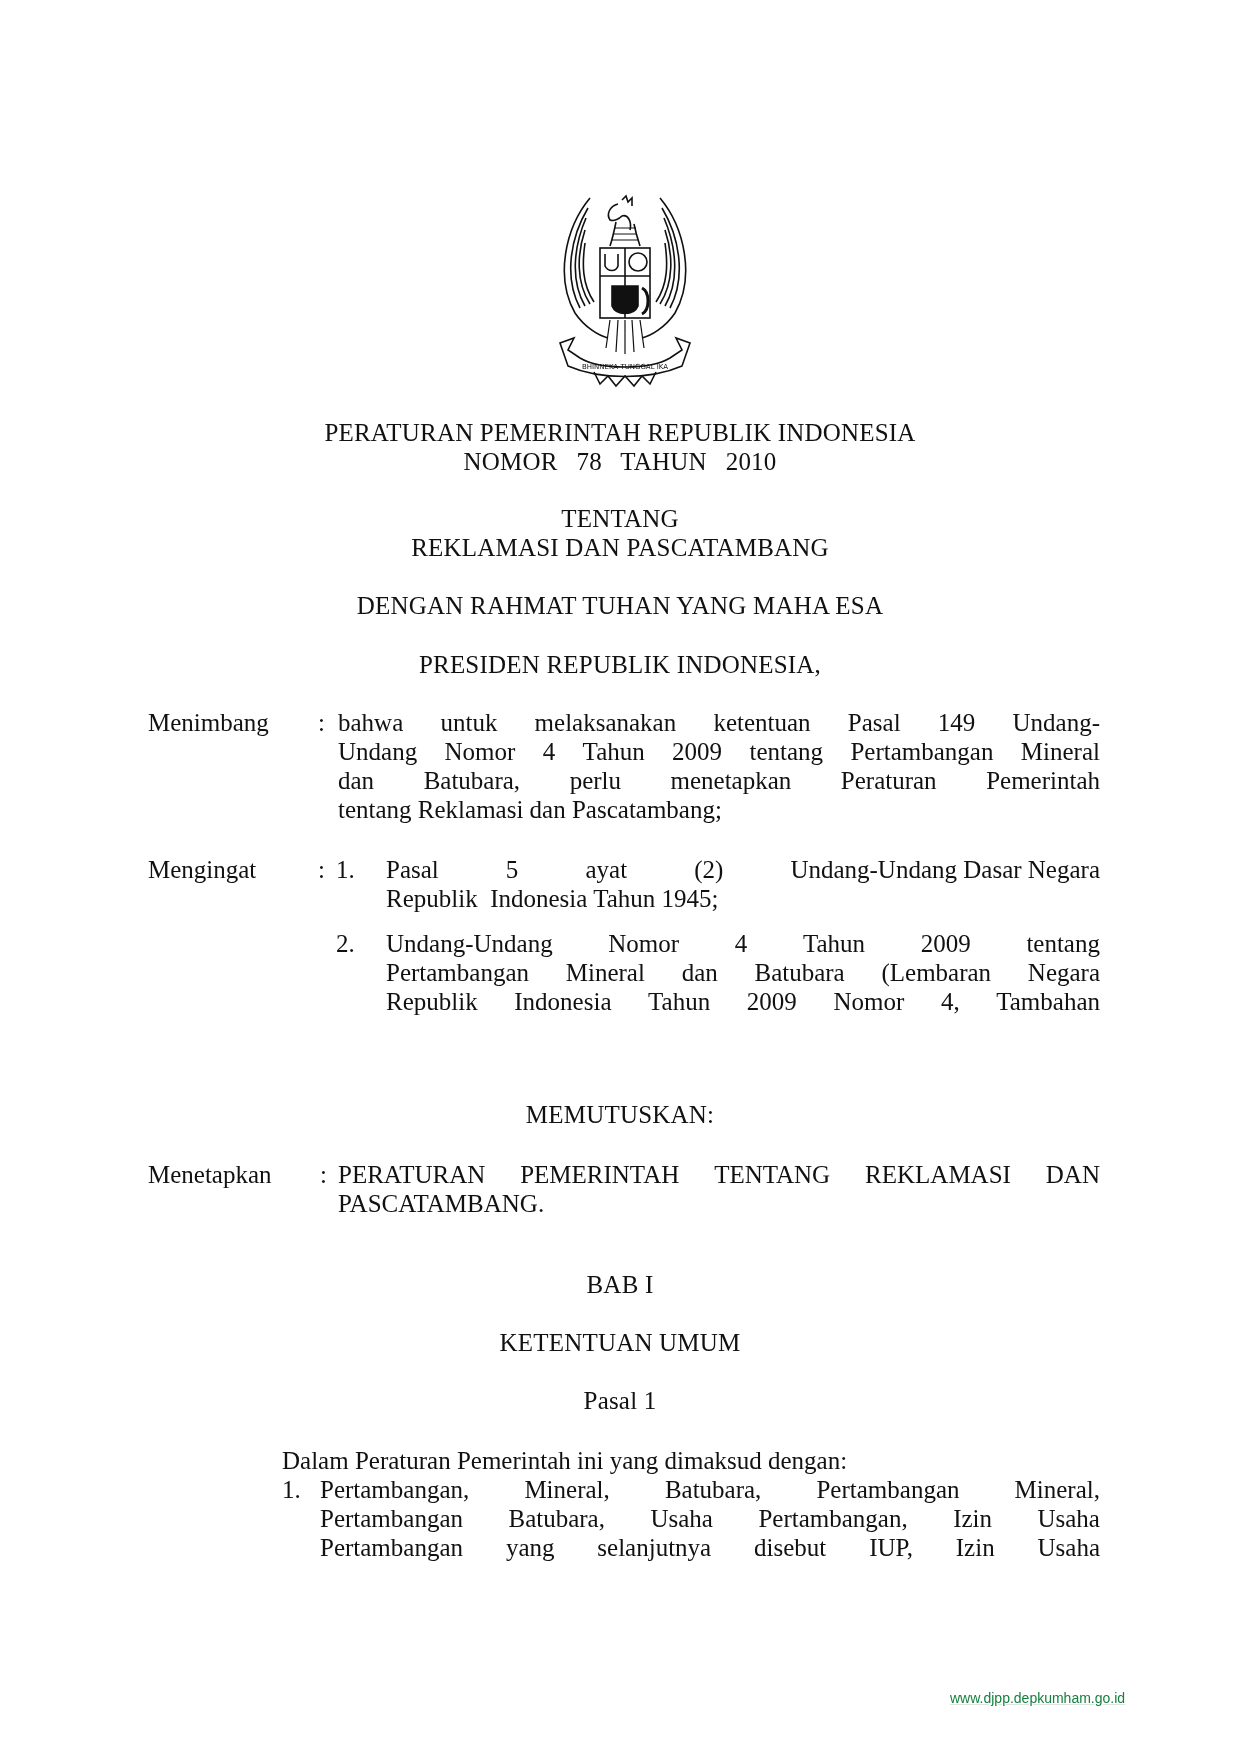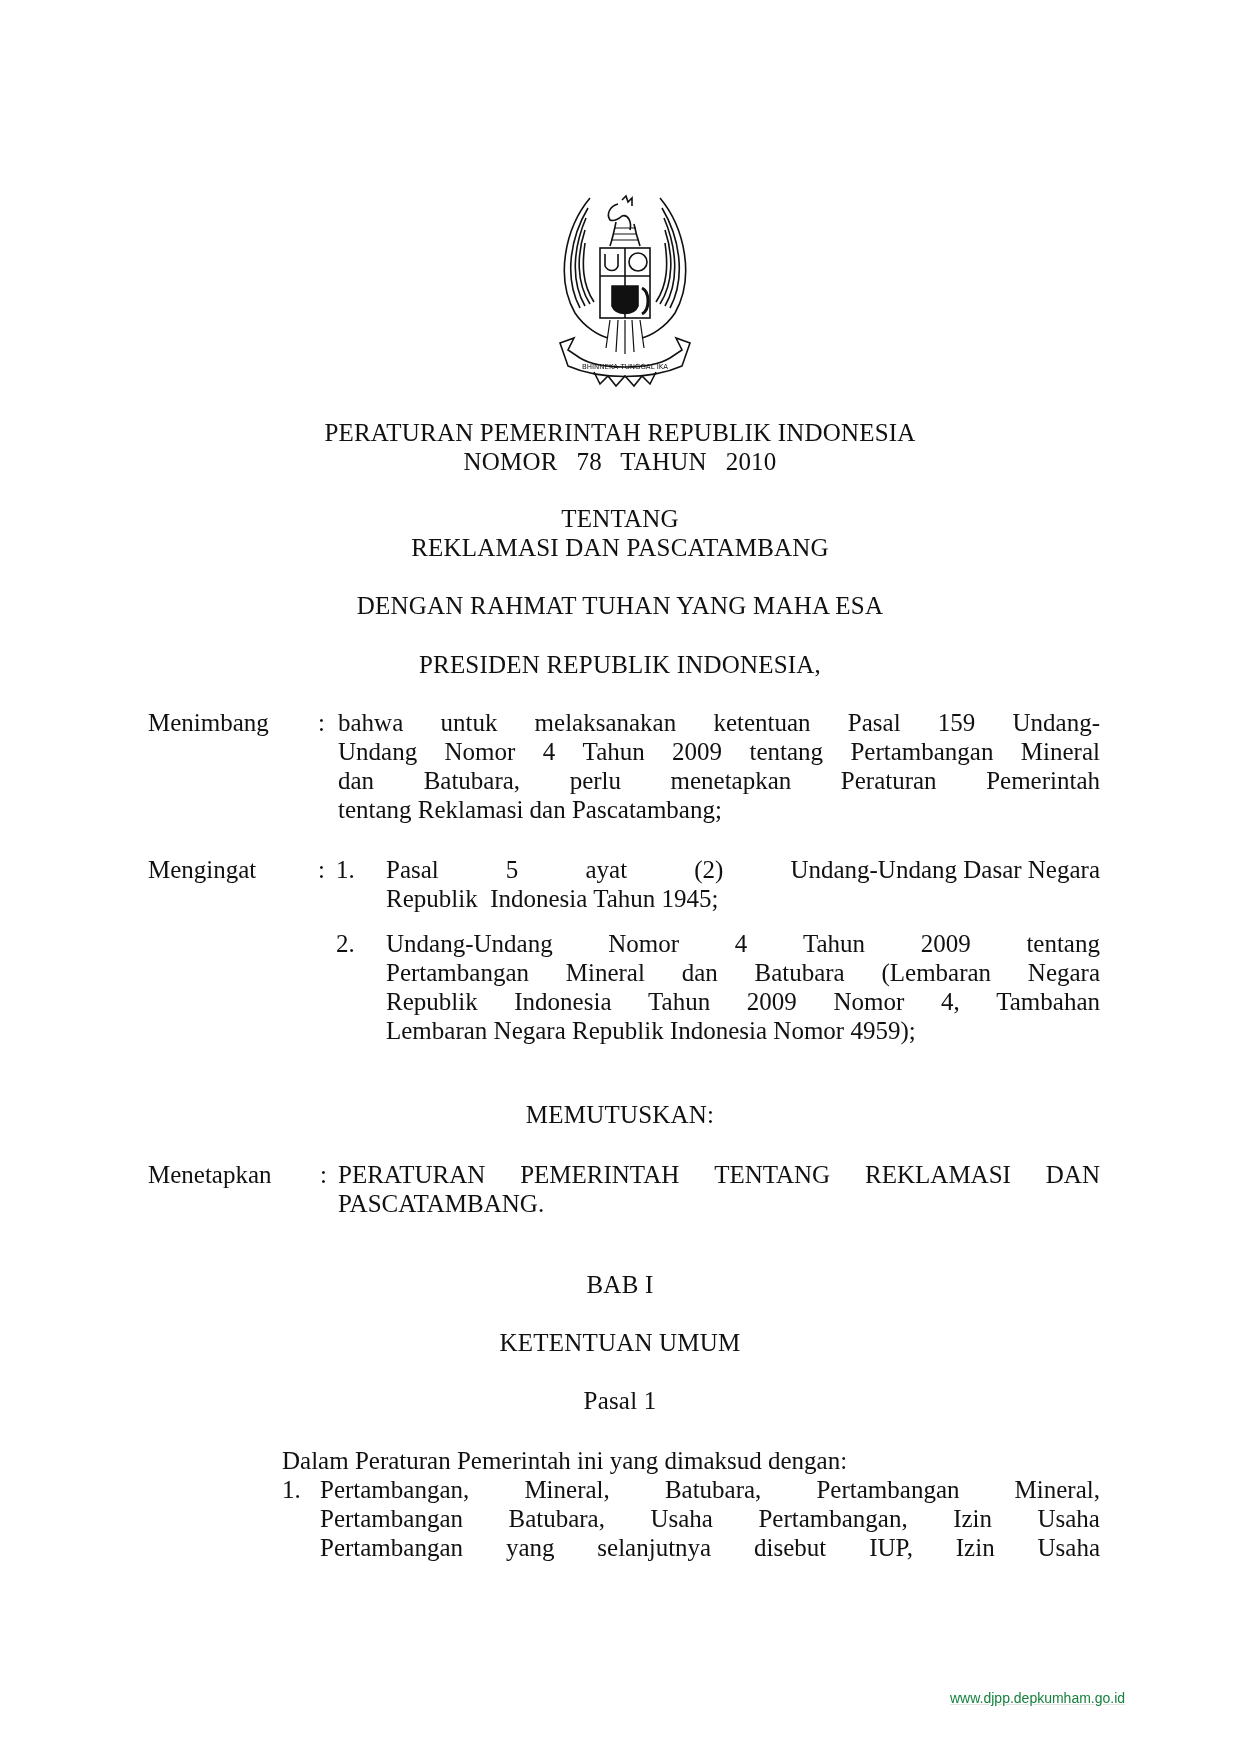--- a/index.html
+++ b/index.html
@@ -71,21 +71,21 @@
   <div class="row" style="top:708px; left:0; width:1240px;">
     <span class="label">Menimbang</span>
     <span class="colon">:</span>
     <div class="body" style="left:338px; width:762px;">
       <div class="jl">
           <span>bahwa</span>
           <span>untuk</span>
           <span>melaksanakan</span>
           <span>ketentuan</span>
           <span>Pasal</span>
-          <span>159</span>
+          <span>149</span>
           <span>Undang-</span>
         </div>
       <div class="jl">
           <span>Undang</span>
           <span>Nomor</span>
           <span>4</span>
           <span>Tahun</span>
           <span>2009</span>
           <span>tentang</span>
           <span>Pertambangan</span>
@@ -139,21 +139,20 @@
         </div>
       <div class="jl">
           <span>Republik</span>
           <span>Indonesia</span>
           <span>Tahun</span>
           <span>2009</span>
           <span>Nomor</span>
           <span>4,</span>
           <span>Tambahan</span>
         </div>
-      <div>Lembaran Negara Republik Indonesia Nomor 4959);</div>
     </div>
   </div>
 
   <div class="center" style="top:1100px;">MEMUTUSKAN:</div>
 
   <div class="row" style="top:1160px; left:0; width:1240px;">
     <span class="label">Menetapkan</span>
     <span class="colon" style="left:320px;">:</span>
     <div class="body" style="left:338px; width:762px;">
       <div class="jl">

